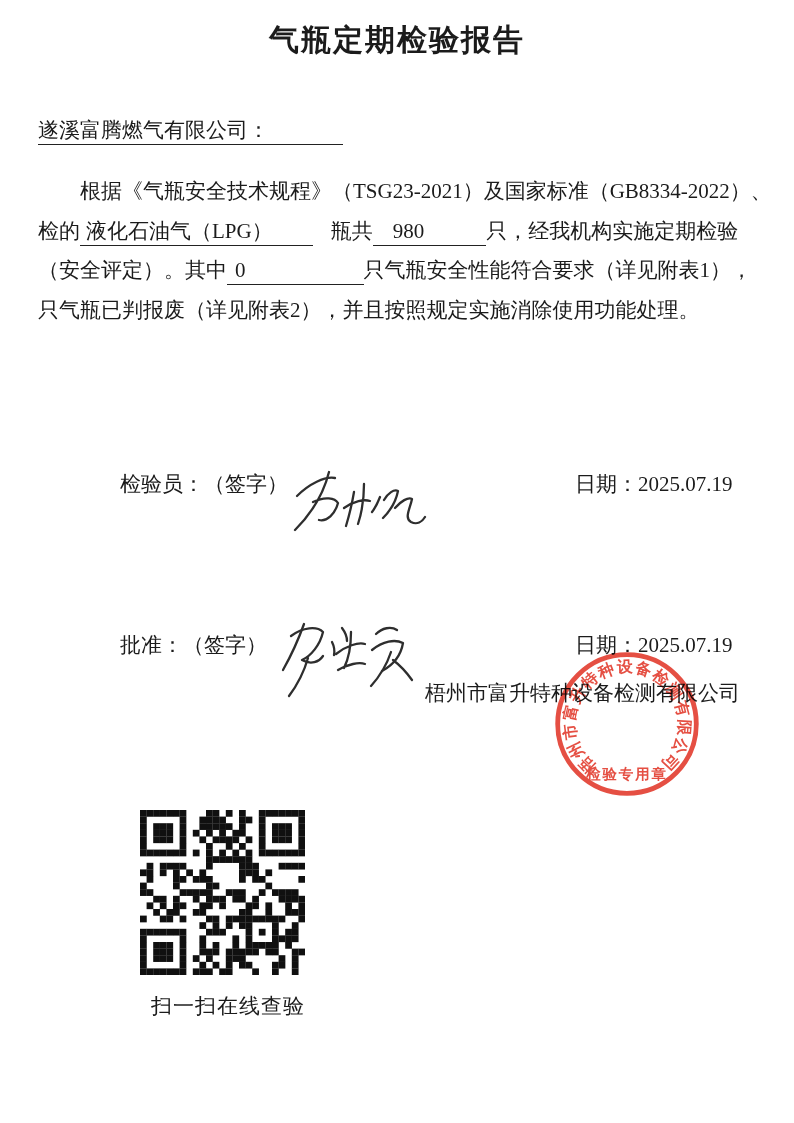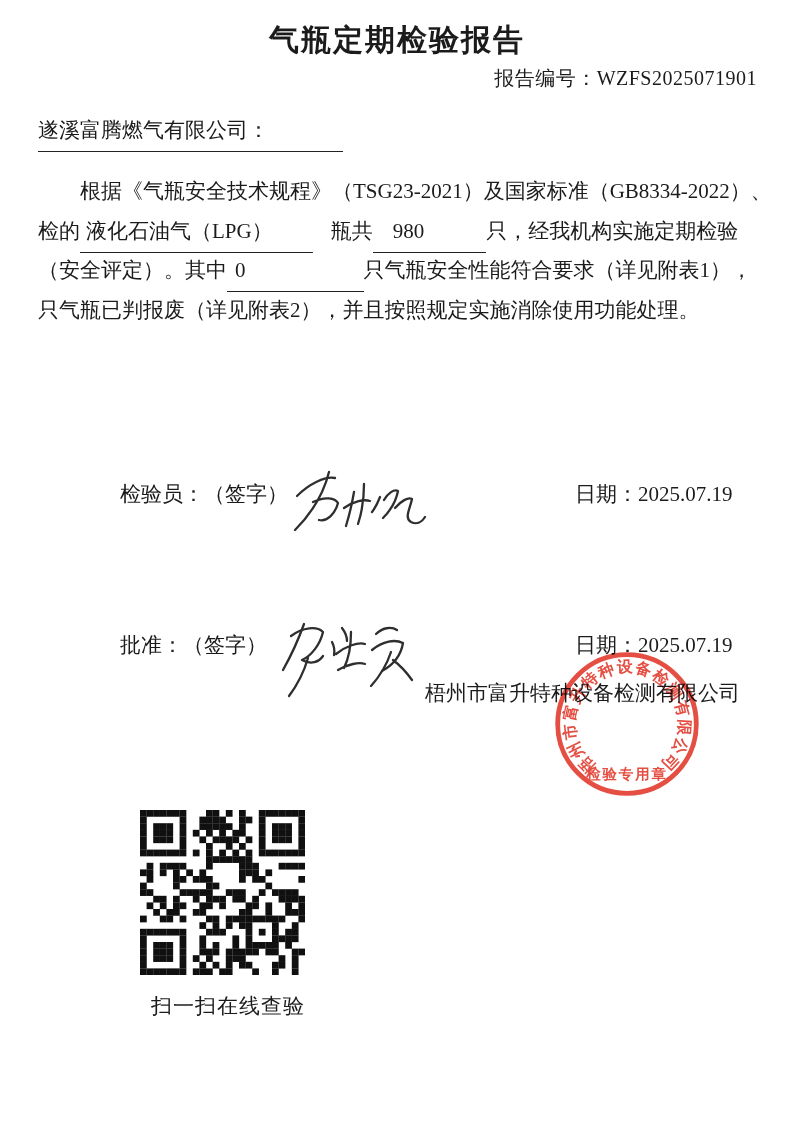--- a/index.html
+++ b/index.html
@@ -9,31 +9,31 @@
   }
   .page{position:relative;width:794px;height:1123px;background:#ffffff;overflow:hidden;margin:0 auto;}
 
   .title{position:absolute;top:20px;left:0;width:100%;text-align:center;
          font-size:30px;font-weight:bold;letter-spacing:2px;}
   .report-no{position:absolute;top:65px;right:37px;font-size:20px;letter-spacing:.5px;}
 
   .addressee{position:absolute;top:116px;left:38px;font-size:21px;}
   .addressee .u{padding-right:74px;}
 
-  .u{border-bottom:1.5px solid #222;padding-bottom:9px;}
+  .u{border-bottom:1.5px solid #222;padding-bottom:2px;}
 
   .bodytext{position:absolute;top:172px;left:38px;font-size:21px;line-height:39.5px;white-space:nowrap;}
   .ind{display:inline-block;width:42px;}
   .pl6{padding-left:6px;} .pl8{padding-left:8px;} .pl20{padding-left:20px;}
   .pr40{padding-right:40px;} .pr44{padding-right:44px;} .pr58{padding-right:58px;}
   .pr62{padding-right:62px;} .pr112{padding-right:112px;} .pr118{padding-right:118px;}
   .gap18{margin-right:18px;}
 
   .sig-row{position:absolute;left:120px;font-size:21px;}
-  .row-inspector{top:480px;text-align:center;}
+  .row-inspector{top:470px;text-align:center;}
   .row-approver{top:631px;}
   .sig-date{position:absolute;left:455px;top:0;white-space:nowrap;}
 
   .sig-svg{position:absolute;}
   #sig1{left:283px;top:462px;}
   #sig2{left:272px;top:612px;}
   .sig-svg path{fill:none;stroke:#2e2e2e;stroke-width:2.3;stroke-linecap:round;stroke-linejoin:round;}
 
   .company-line{position:absolute;top:679px;left:425px;font-size:21px;white-space:nowrap;}
   .issue-date{position:absolute;top:723px;left:538px;font-size:21px;white-space:nowrap;}
@@ -47,21 +47,20 @@
 
   .footer{position:absolute;top:1077px;right:6px;font-size:20px;white-space:nowrap;}
 </style>
 </head>
 <body>
 
 <div class="page">
 
   <div class="title">气瓶定期检验报告</div>
 
-  <div class="report-no"><span>报告编号：</span><span>WZFS2025071901</span></div>
 
   <div class="addressee"><span class="u">遂溪富腾燃气有限公司：</span></div>
 
   <div class="bodytext">
     <div><span class="ind"></span><span>根据《气瓶安全技术规程》（TSG23-2021）及国家标准（GB8334-2022）、</span></div>
     <div><span>检的</span><span class="u pl6 pr40 gap18">液化石油气（LPG）</span><span>瓶共</span><span class="u pl20 pr62">980</span><span>只，经我机构实施定期检验</span></div>
     <div><span>（安全评定）。其中</span><span class="u pl8 pr118">0</span><span>只气瓶安全性能符合要求（详见附表1），</span></div>
     <div><span>只气瓶已判报废（详见附表2），并且按照规定实施消除使用功能处理。</span></div>
   </div>
 

